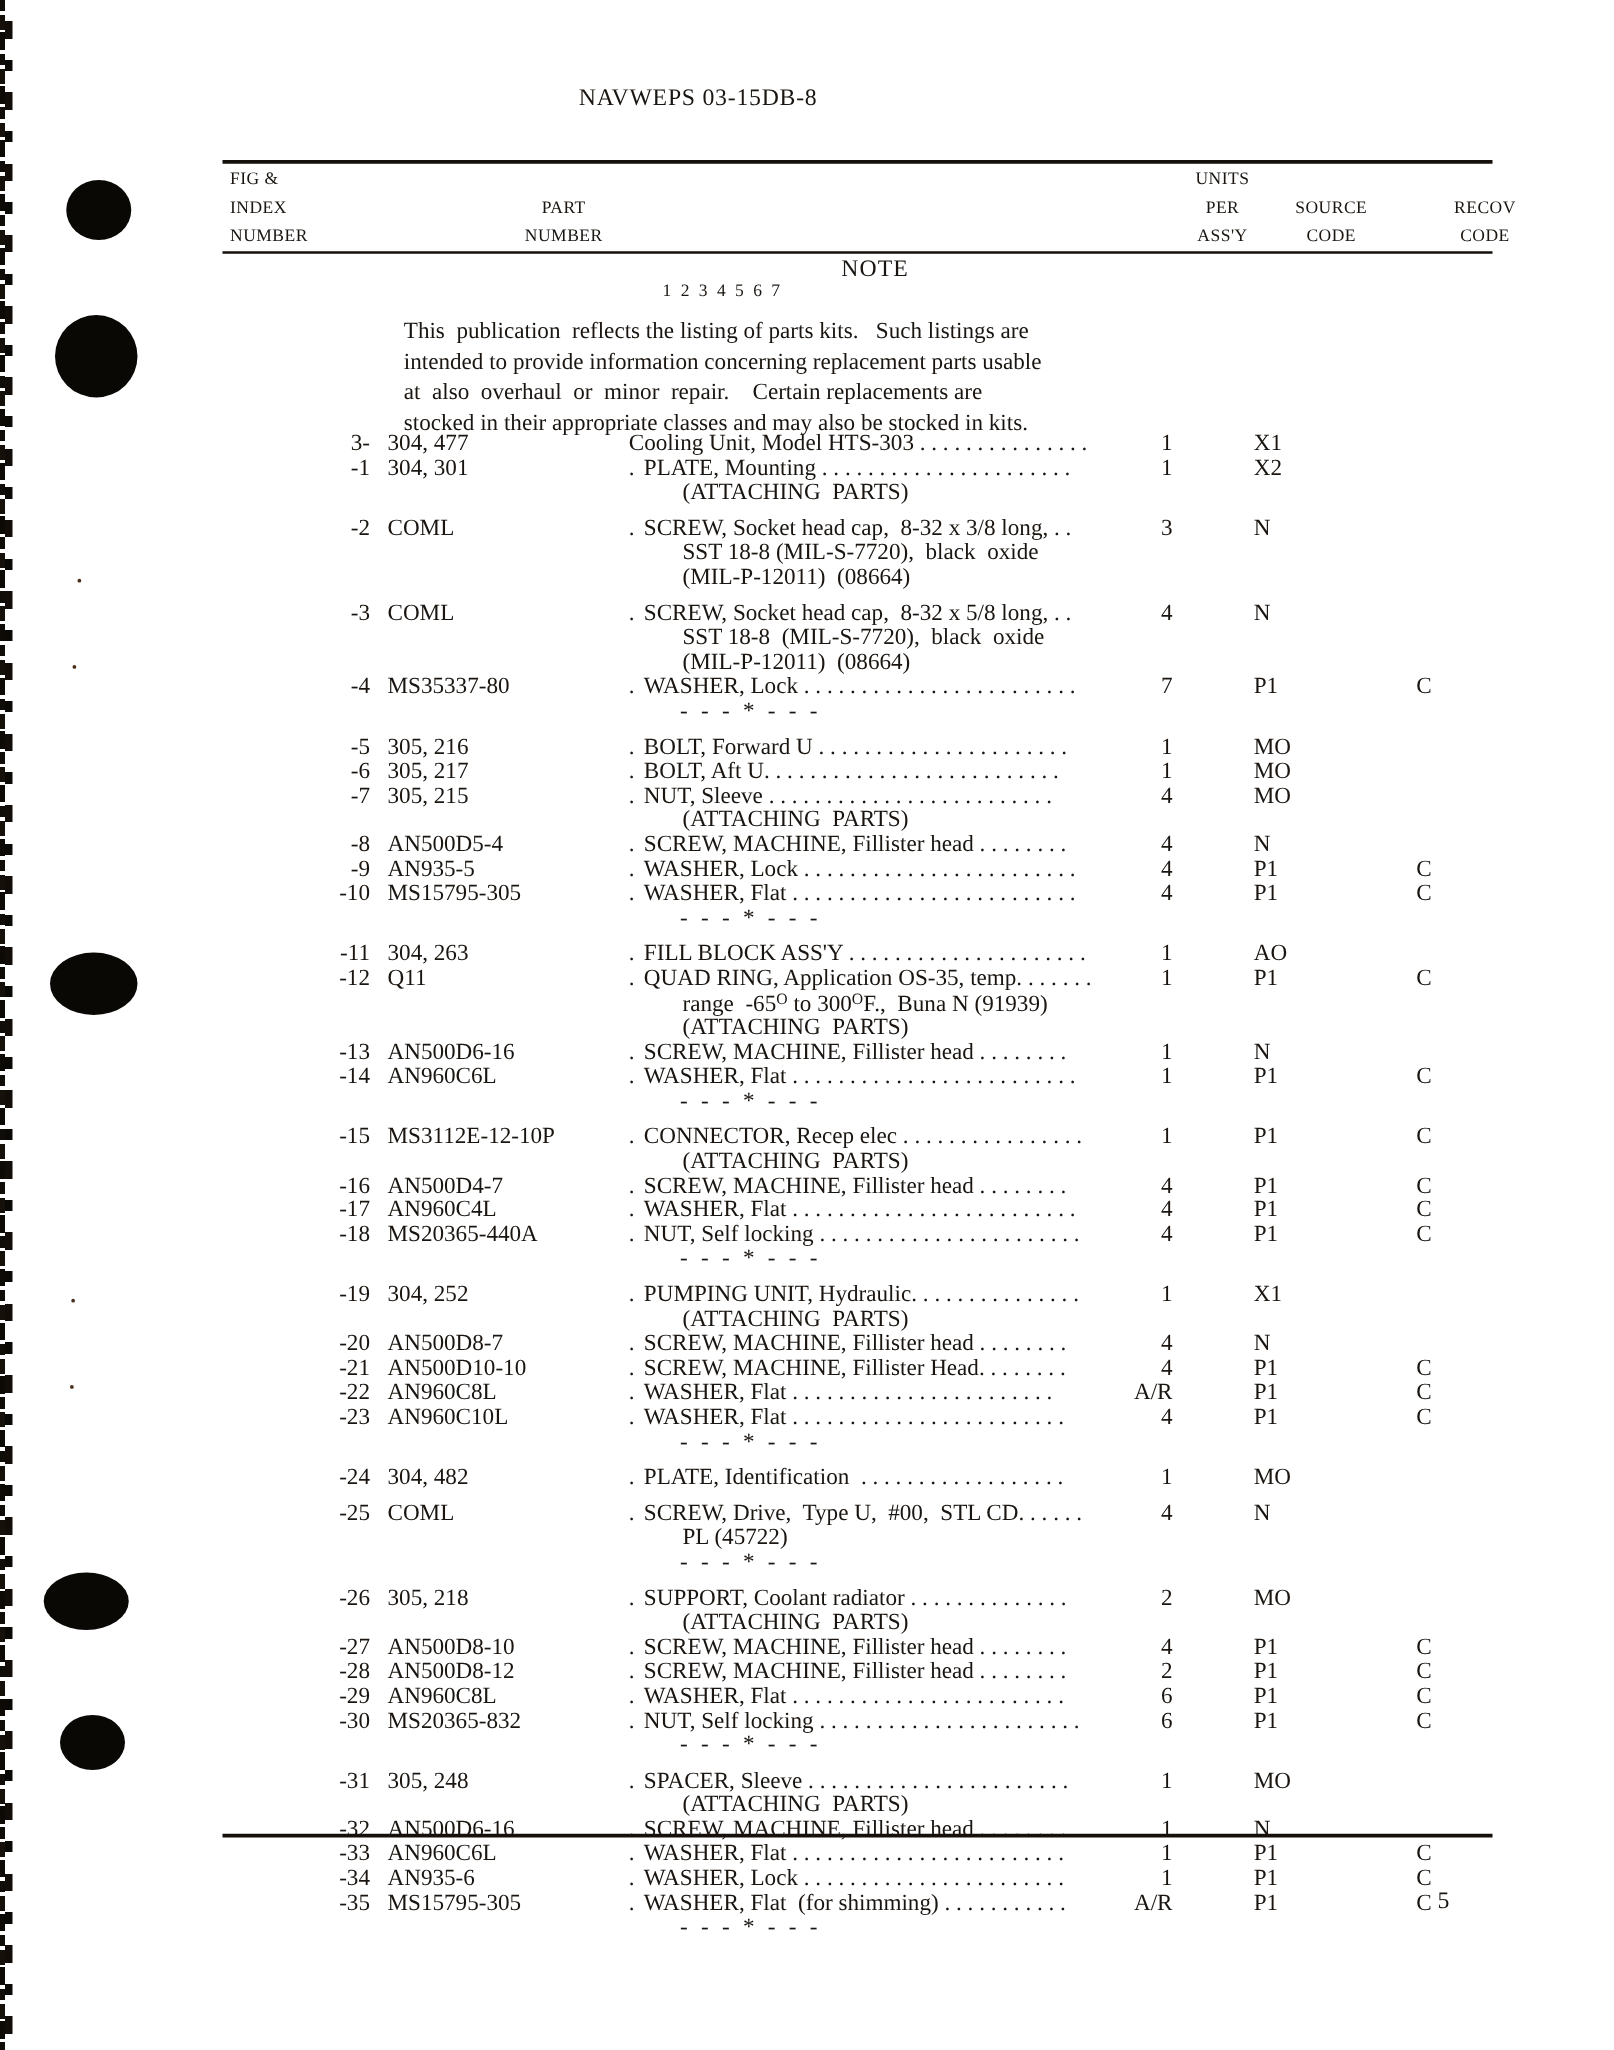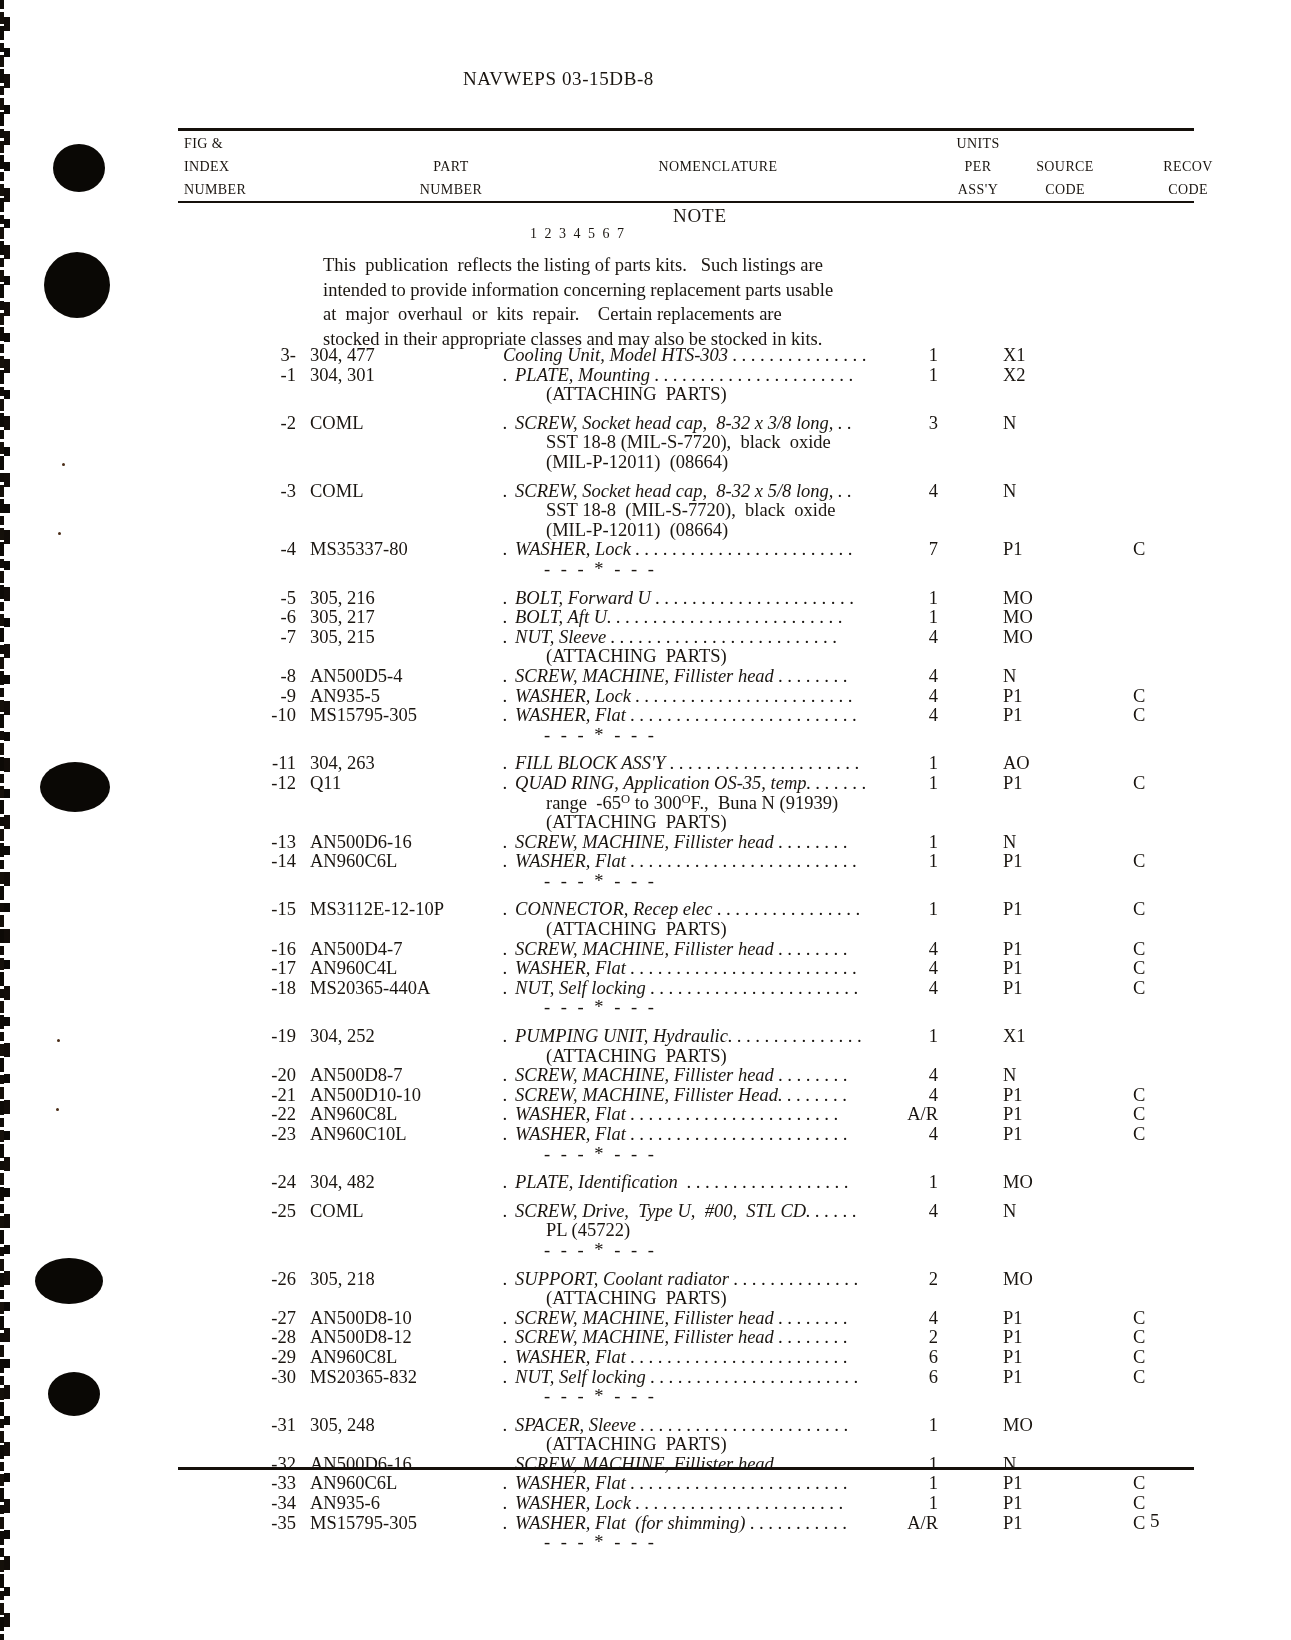--- a/index.html
+++ b/index.html
@@ -90,21 +90,21 @@
     position: absolute; left: 178px; top: 345px; width: 1016px;
     font-size: 18.5px;
   }
   .row { position: relative; height: 19.6px; }
   .row.gap-top { margin-top: 9px; }
   .c-fig {
     position: absolute; left: 0; width: 118px; text-align: right;
     white-space: pre;
   }
   .c-part { position: absolute; left: 132px; white-space: pre; text-align: right; }
-  .c-nom  { position: absolute; left: 325px; white-space: pre; font-style: italic; }
+  .c-nom  { position: absolute; left: 325px; white-space: pre; }
   .c-nom .lead { letter-spacing: 1.4px; }
   .c-qty  { position: absolute; left: 700px; width: 60px; text-align: right; }
   .c-src  { position: absolute; left: 825px; }
   .c-rec  { position: absolute; left: 955px; }
   .cont   { position: absolute; left: 368px; white-space: pre; }
   .sub    { position: absolute; left: 368px; white-space: pre; }
   .star   {
     position: absolute; left: 366px; letter-spacing: 3px; white-space: pre;
   }
   sup { font-size: 0.68em; vertical-align: 0.45em; }
@@ -139,35 +139,34 @@
 
 <div id="doc-number">NAVWEPS   03-15DB-8</div>
 
 <div id="table-area">
   <div class="rule-thick"></div>
   <div id="head-row">
     <div class="hcell hc-fig">FIG &amp;
 INDEX
 NUMBER</div>
     <div class="hcell hc-part"><span>PART</span><br><span>NUMBER</span></div>
-    <div class="hcell hc-nom">NOMENCLATURE</div>
     <div class="hcell hc-cols">1 2 3 4 5 6 7</div>
     <div class="hcell hc-units"><span>UNITS</span><br><span>PER</span><br><span>ASS'Y</span></div>
     <div class="hcell hc-src"><span>SOURCE</span><br><span>CODE</span></div>
     <div class="hcell hc-rec"><span>RECOV</span><br><span>CODE</span></div>
   </div>
   <div class="rule-thin"></div>
 </div>
 
 <div id="note-block">
   <div id="note-title">NOTE</div>
   <div id="note-body">
       <div>This  publication  reflects the listing of parts kits.   Such listings are</div>
       <div>intended to provide information concerning replacement parts usable</div>
-      <div>at  major  overhaul  or  kits  repair.    Certain replacements are</div>
+      <div>at  also  overhaul  or  minor  repair.    Certain replacements are</div>
       <div>stocked in their appropriate classes and may also be stocked in kits.</div>
     </div>
 </div>
 
 <div id="parts-list">
     <div class="row">
       <div class="c-fig">3-</div>
       <div class="c-part">304, 477</div>
       <div class="c-nom"><span class="lead"></span><span>Cooling Unit, Model HTS-303</span><span> . . . . . . . . . . . . . . .</span></div>
       <div class="c-qty">1</div>

